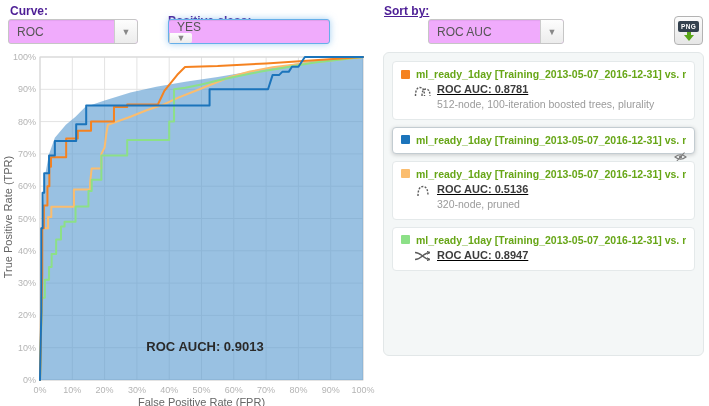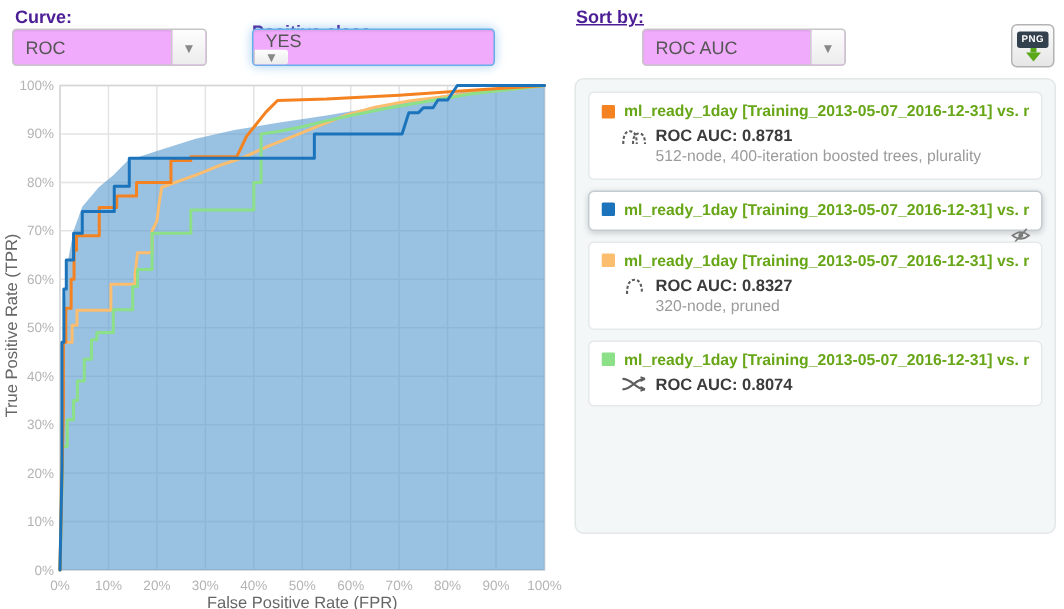--- a/index.html
+++ b/index.html
@@ -85,21 +85,21 @@
   .eval-card.selected {
     border-color:#c3ccd1;
     box-shadow:0 1px 4px rgba(0,0,0,.18);
   }
   .card-title-row { display:flex; align-items:center; white-space:nowrap; overflow:hidden; }
   .swatch { width:9px; height:9px; border-radius:1px; flex:0 0 9px; margin-right:6px; }
   .card-title {
     font-size:10.5px; font-weight:bold; color:#67a617;
     white-space:nowrap; overflow:hidden; text-decoration:none;
   }
-  .metric-row { display:flex; align-items:flex-end; padding-left:13px; margin-top:3px; }
+  .metric-row { display:flex; align-items:flex-start; padding-left:13px; margin-top:3px;text-decoration:underline; }
   .type-icon { flex:0 0 18px; height:14px; margin-right:5px; }
   .metric-text { font-size:11px; font-weight:bold; color:#3c3c3c; }
   .card-desc {
     padding-left:36px; margin-top:1px;
     font-size:10.5px; color:#9b9b9b; line-height:1.32;
     padding-right:18px;
   }
   .card-tool {
     position:absolute; right:6px; width:15px; height:15px;
     display:flex; align-items:center; justify-content:center;
@@ -183,37 +183,38 @@
       <text x="36" y="106.9" text-anchor="end">70%</text>
       <text x="298.40000000000003" y="343" text-anchor="middle">80%</text>
       <text x="36" y="74.59999999999997" text-anchor="end">80%</text>
       <text x="330.7" y="343" text-anchor="middle">90%</text>
       <text x="36" y="42.30000000000001" text-anchor="end">90%</text>
       <text x="363" y="343" text-anchor="middle">100%</text>
       <text x="36" y="10" text-anchor="end">100%</text>
     </svg>
   <div class="axis-title" id="y-axis-title">True Positive Rate (TPR)</div>
   <div class="axis-title" id="x-axis-title">False Positive Rate (FPR)</div>
+  <div id="chart-annotation">ROC AUCH: 0.9013</div>
 </div>
 
 <div id="eval-panel">
 
   <div class="eval-card">
     <div class="card-title-row">
       <span class="swatch" style="background: rgb(245, 130, 32);"></span>
       <a class="card-title">ml_ready_1day [Training_2013-05-07_2016-12-31] vs. ml_...</a>
     </div>
     <div class="metric-row">
       <svg class="type-icon" viewBox="0 0 18 14">
         <path d="M1.5,13 Q1.5,4.5 6,4.5 Q10.5,4.5 10.5,13" fill="none" stroke="#5d5d5d" stroke-width="1.4" stroke-dasharray="2,1.4"></path>
         <path d="M8,13 Q8,6 12,6 Q16,6 16,13" fill="none" stroke="#5d5d5d" stroke-width="1.4" stroke-dasharray="2,1.4"></path>
       </svg>
       <span class="metric-text">ROC AUC: 0.8781</span>
     </div>
-    <div class="card-desc">512-node, 400-iteration boosted trees, plurality</div>
+    <div class="card-desc">512-node, 100-iteration boosted trees, plurality</div>
   </div>
 
   <div class="eval-card selected">
     <div class="card-title-row">
       <span class="swatch" style="background: rgb(27, 116, 187);"></span>
       <a class="card-title">ml_ready_1day [Training_2013-05-07_2016-12-31] vs. ml_...</a>
     </div>
     <div class="card-tool tool-eye">
       <svg width="13" height="12" viewBox="0 0 13 12">
         <path d="M1,6 Q6.5,1.5 12,6 Q6.5,10.5 1,6 Z" fill="none" stroke="#7a7a7a" stroke-width="1.1"></path>
@@ -228,32 +229,32 @@
 
   <div class="eval-card">
     <div class="card-title-row">
       <span class="swatch" style="background: rgb(251, 189, 110);"></span>
       <a class="card-title">ml_ready_1day [Training_2013-05-07_2016-12-31] vs. ml_...</a>
     </div>
     <div class="metric-row">
       <svg class="type-icon" viewBox="0 0 18 14">
         <path d="M4,13 Q4,3.5 9,3.5 Q14,3.5 14,13" fill="none" stroke="#5d5d5d" stroke-width="1.4" stroke-dasharray="2,1.4"></path>
       </svg>
-      <span class="metric-text">ROC AUC: 0.8327</span>
+      <span class="metric-text">ROC AUC: 0.5136</span>
     </div>
     <div class="card-desc">320-node, pruned</div>
   </div>
 
   <div class="eval-card">
     <div class="card-title-row">
       <span class="swatch" style="background: rgb(140, 224, 135);"></span>
       <a class="card-title">ml_ready_1day [Training_2013-05-07_2016-12-31] vs. ml_...</a>
     </div>
     <div class="metric-row">
       <svg class="type-icon" viewBox="0 0 18 14">
         <path d="M1,3.5 C8,3.5 9,10.5 16,10.5 M1,10.5 C8,10.5 9,3.5 16,3.5" fill="none" stroke="#5d5d5d" stroke-width="1.5"></path>
         <path d="M16,10.5 l-3,-1.8 M16,10.5 l-3,1.2 M16,3.5 l-3,-1.2 M16,3.5 l-3,1.8" stroke="#5d5d5d" stroke-width="1"></path>
       </svg>
-      <span class="metric-text">ROC AUC: 0.8074</span>
+      <span class="metric-text">ROC AUC: 0.8947</span>
     </div>
   </div>
 
 </div>
 
 </body></html>

